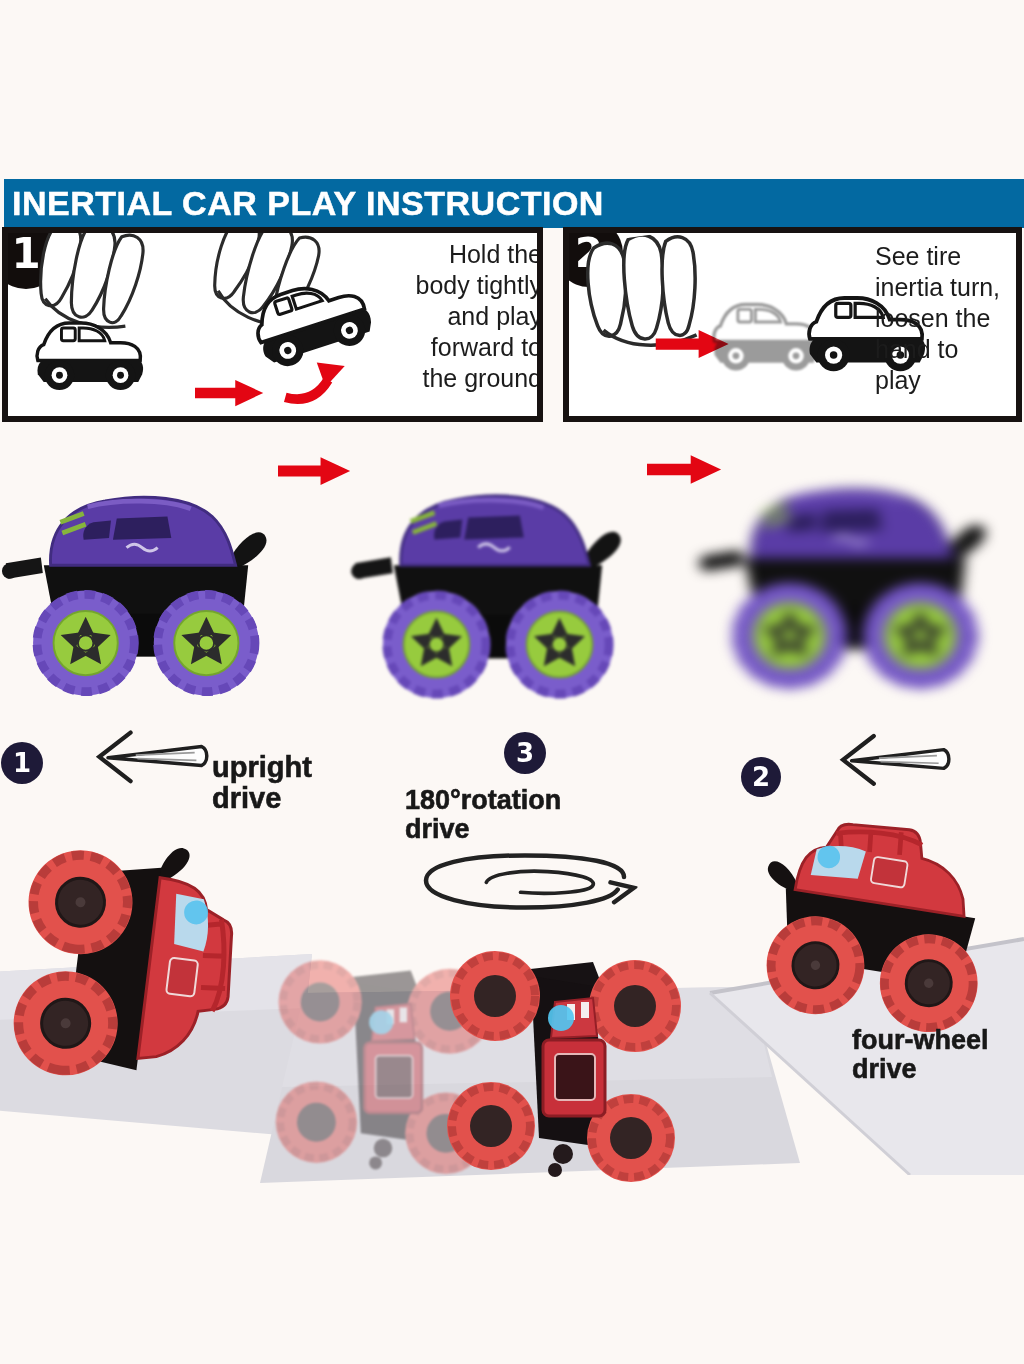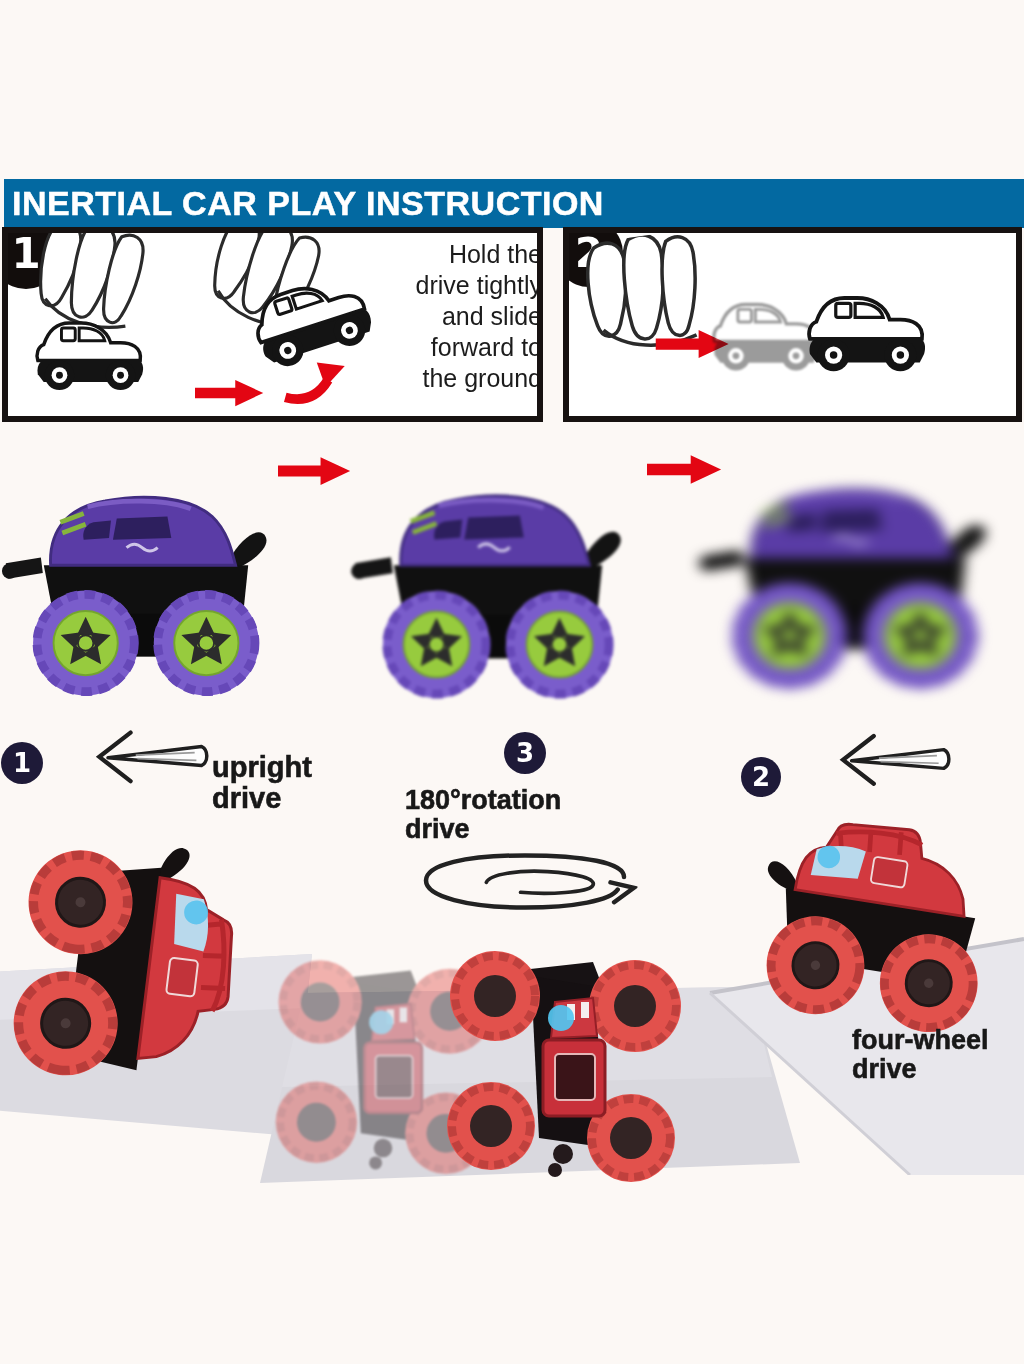--- a/index.html
+++ b/index.html
@@ -213,22 +213,22 @@
       <use href="#sym-car"></use>
     </svg>
   <svg class="abs" style="left:184px;top:146px;width:76px;height:28px;" viewBox="0 0 80 32">
       <use href="#sym-arrow-red"></use>
     </svg>
   <svg class="abs" style="left:272px;top:118px;width:70px;height:56px;" viewBox="0 0 80 62">
       <use href="#sym-arrow-curved"></use>
     </svg>
   <div class="abs step-text" style="left:384px;top:6px;width:150px;text-align:right;">
     <div>Hold the</div>
-    <div>drive tightly</div>
-    <div>and slide</div>
+    <div>body tightly</div>
+    <div>and play</div>
     <div>forward to</div>
     <div>the ground</div>
   </div>
 </div>
 
 <div class="abs panel panel-2">
   <div class="abs corner-badge" style="left:-14px;top:-14px;width:68px;height:68px;font-size:40px;">
     <span>2</span>
   </div>
   <svg class="abs" style="left:14px;top:2px;width:132px;height:142px;transform:rotate(-8deg);" viewBox="0 0 150 160">
@@ -236,20 +236,27 @@
     </svg>
   <svg class="abs" style="left:84px;top:96px;width:80px;height:30px;" viewBox="0 0 80 32">
       <use href="#sym-arrow-red"></use>
     </svg>
   <svg class="abs ghost" style="left:134px;top:56px;width:126px;height:94px;" viewBox="0 0 130 85">
       <use href="#sym-car"></use>
     </svg>
   <svg class="abs" style="left:228px;top:50px;width:140px;height:100px;" viewBox="0 0 130 85">
       <use href="#sym-car"></use>
     </svg>
+  <div class="abs step-text" style="left:306px;top:8px;width:142px;">
+    <div>See tire</div>
+    <div>inertia turn,</div>
+    <div>loosen the</div>
+    <div>hand to</div>
+    <div>play</div>
+  </div>
 </div>
 
 <svg class="abs" style="left:0px;top:466px;width:292px;height:247px;" viewBox="0 0 300 250">
     <use href="#sym-truck-purple"></use>
   </svg>
 <svg class="abs" style="left:278px;top:456px;width:74px;height:30px;" viewBox="0 0 80 32">
     <use href="#sym-arrow-red"></use>
   </svg>
 <svg class="abs blur-light" style="left:348px;top:466px;width:300px;height:248px;" viewBox="0 0 300 250">
     <use href="#sym-truck-purple"></use>

